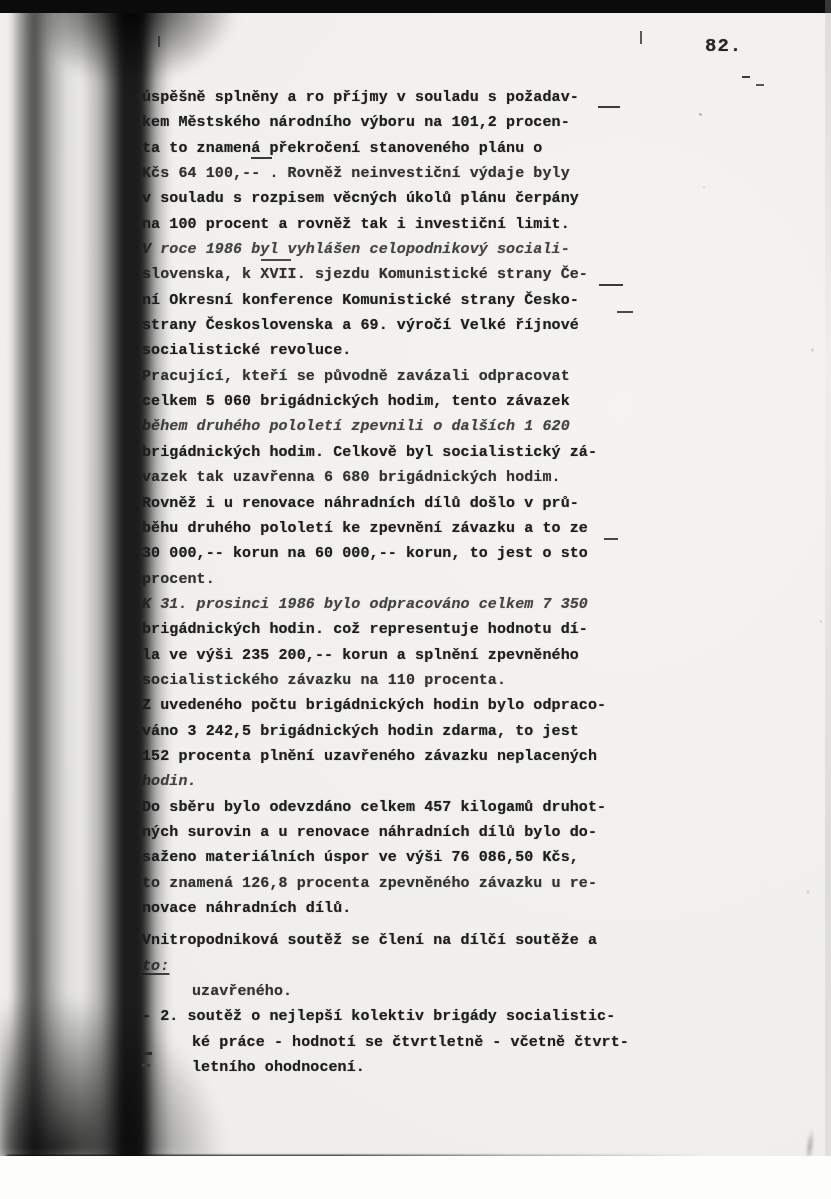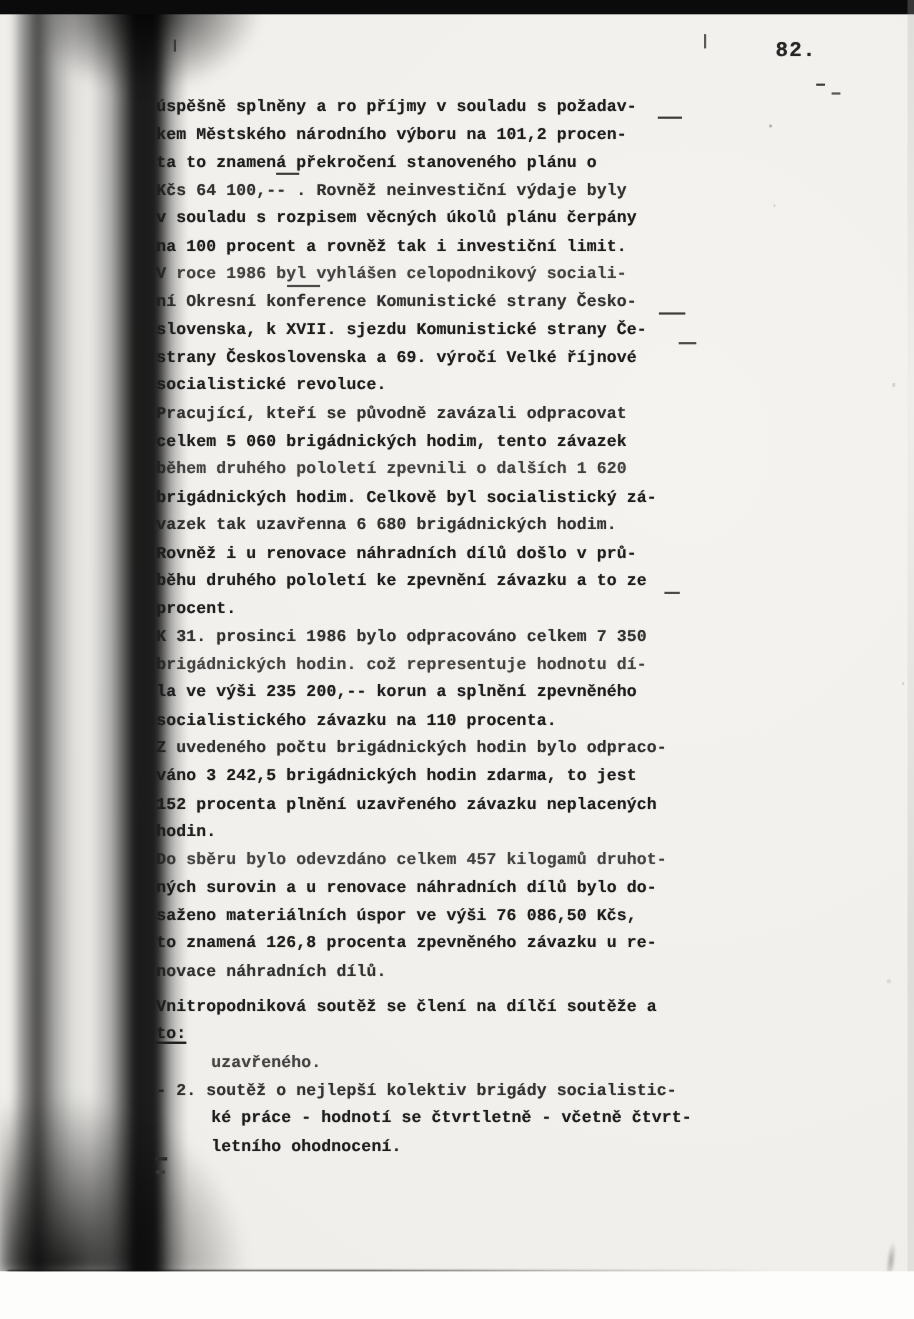--- a/index.html
+++ b/index.html
@@ -89,21 +89,21 @@
     font-size:15px;line-height:25.35px;font-weight:700;
     color:var(--ink);
     text-shadow:0 0 1px rgba(25,25,25,0.55);
     letter-spacing:0.1px;
   }
   .tline{white-space:pre;}
   .tline.ind{padding-left:50px;}
   .tline.gap{margin-top:7px;}
   .tline.u{text-decoration:underline;text-decoration-thickness:2px;text-underline-offset:3px;}
   .tline:nth-child(4n){opacity:.90;}
-  .tline:nth-child(7n){opacity:.82;}
+  .tline:nth-child(7n){opacity:.82;font-style:italic;}
 </style>
 </head>
 <body>
 
 <div class="scan">
 
   <div class="binding-main"></div>
   <div class="binding-top"></div>
   <div class="binding-bottom"></div>
   <div class="top-edge"></div>
@@ -132,31 +132,32 @@
 
   <div class="page-number">82.</div>
   <div class="text-block" id="text-block">
       <div class="tline">úspěšně splněny a ro příjmy v souladu s požadav-</div>
       <div class="tline">kem Městského národního výboru na 101,2 procen-</div>
       <div class="tline">ta to znamená překročení stanoveného plánu o</div>
       <div class="tline">Kčs 64 100,-- . Rovněž neinvestiční výdaje byly</div>
       <div class="tline">v souladu s rozpisem věcných úkolů plánu čerpány</div>
       <div class="tline">na 100 procent a rovněž tak i investiční limit.</div>
       <div class="tline">V roce 1986 byl vyhlášen celopodnikový sociali-</div>
+      <div class="tline">slovenska, k XVII. sjezdu Komunistické strany Če-</div>
       <div class="tline">ní Okresní konference Komunistické strany Česko-</div>
-      <div class="tline">slovenska, k XVII. sjezdu Komunistické strany Če-</div>
       <div class="tline">strany Československa a 69. výročí Velké říjnové</div>
       <div class="tline">socialistické revoluce.</div>
       <div class="tline">Pracující, kteří se původně zavázali odpracovat</div>
       <div class="tline">celkem 5 060 brigádnických hodim, tento závazek</div>
       <div class="tline">během druhého pololetí zpevnili o dalších 1 620</div>
       <div class="tline">brigádnických hodim. Celkově byl socialistický zá-</div>
       <div class="tline">vazek tak uzavřenna 6 680 brigádnických hodim.</div>
       <div class="tline">Rovněž i u renovace náhradních dílů došlo v prů-</div>
       <div class="tline">běhu druhého pololetí ke zpevnění závazku a to ze</div>
+      <div class="tline">30 000,-- korun na 60 000,-- korun, to jest o sto</div>
       <div class="tline">procent.</div>
       <div class="tline">K 31. prosinci 1986 bylo odpracováno celkem 7 350</div>
       <div class="tline">brigádnických hodin. což representuje hodnotu dí-</div>
       <div class="tline">la ve výši 235 200,-- korun a splnění zpevněného</div>
       <div class="tline">socialistického závazku na 110 procenta.</div>
       <div class="tline">Z uvedeného počtu brigádnických hodin bylo odpraco-</div>
       <div class="tline">váno 3 242,5 brigádnických hodin zdarma, to jest</div>
       <div class="tline">152 procenta plnění uzavřeného závazku neplacených</div>
       <div class="tline">hodin.</div>
       <div class="tline">Do sběru bylo odevzdáno celkem 457 kilogamů druhot-</div>

